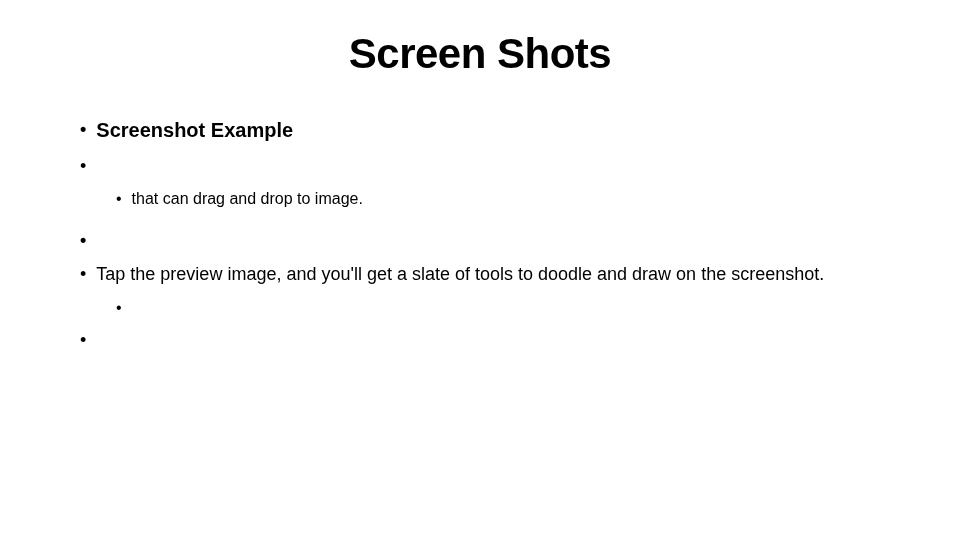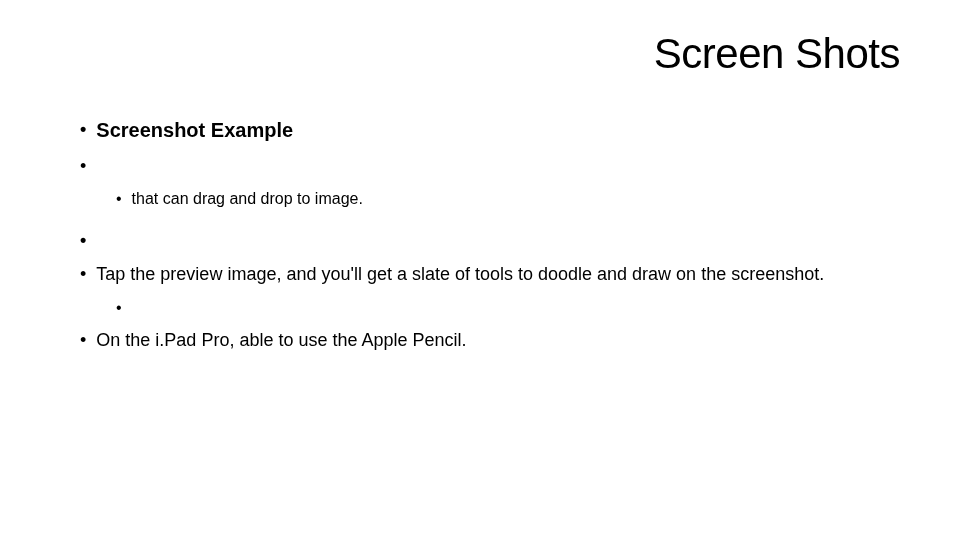--- a/index.html
+++ b/index.html
@@ -19,23 +19,23 @@
 
     .slide {
       width: 960px;
       height: 540px;
       padding: 30px 60px 30px 60px;
       display: flex;
       flex-direction: column;
     }
 
     .title {
-      text-align: right;
+      text-align: center;
       font-size: 42px;
-      font-weight: 400;
+      font-weight: 700;
       margin-bottom: 28px;
       color: #000000;
       letter-spacing: -0.5px;
     }
 
     .content {
       display: flex;
       flex-direction: column;
       gap: 6px;
       padding-left: 20px;
@@ -127,17 +127,16 @@
       <span class="dot">•</span>
       <span class="text">Tap the preview image, and you'll get a slate of tools to doodle and draw on the screenshot.</span>
     </div>
 
     <div class="bullet-l2">
       <span class="dot">•</span>
     </div>
 
     <div class="bullet-l1">
       <span class="dot">•</span>
-      <span>On the i.Pad Pro, able to use the Apple Pencil.</span>
     </div>
 
   </div>
 </div>
 
 </body></html>

